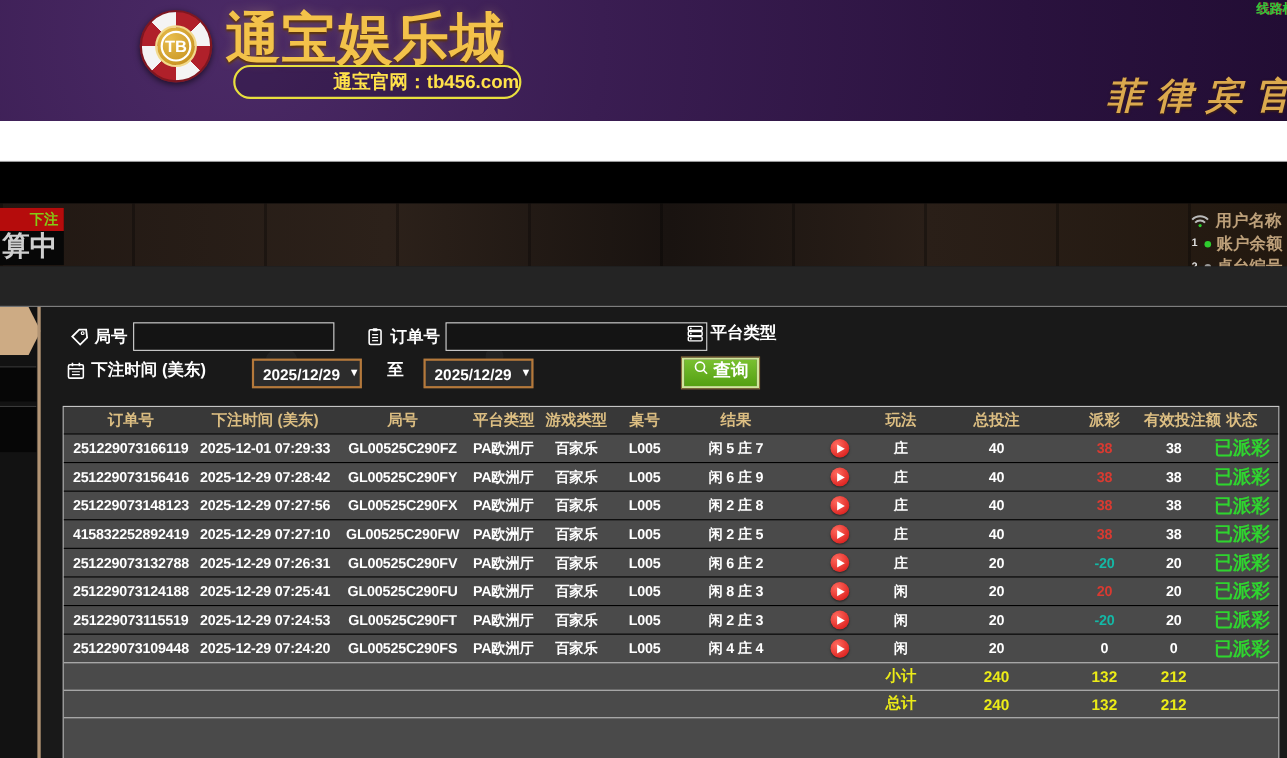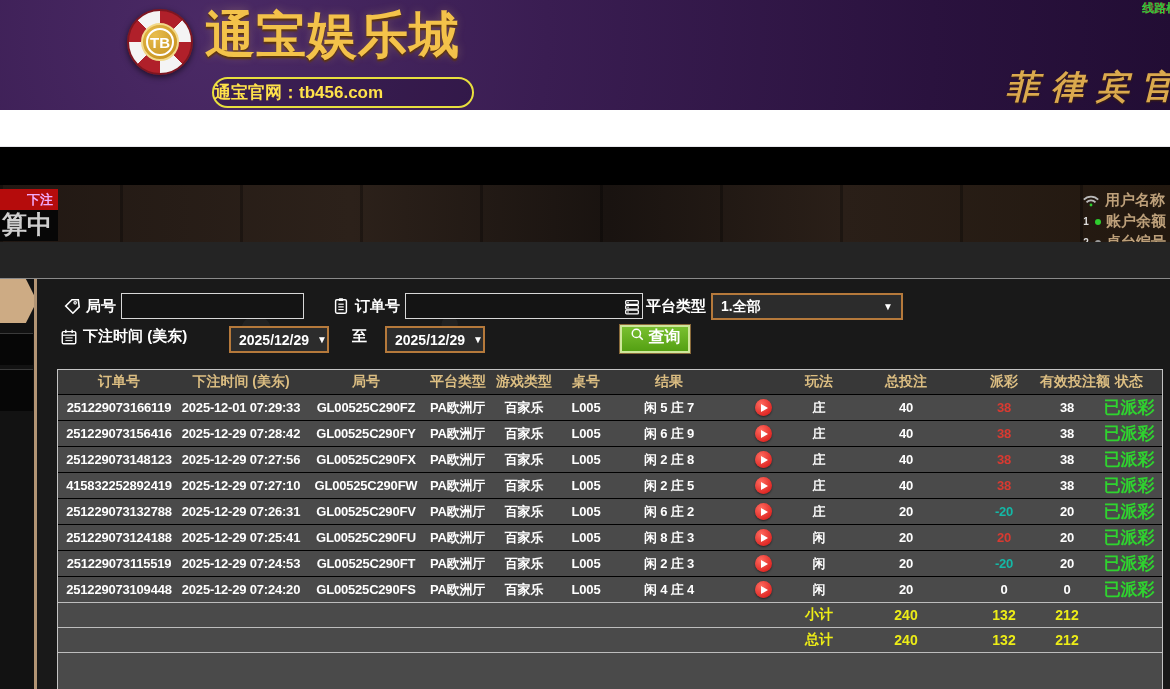--- a/index.html
+++ b/index.html
@@ -14,41 +14,41 @@
     border:2px solid #7e1620; display:flex; align-items:center; justify-content:center; box-shadow:0 2px 6px rgba(0,0,0,.6); }
   .chip-core { width:38px; height:38px; border-radius:50%; background:radial-gradient(circle at 35% 30%, #e8bd4d, #c08a17);
     border:2px solid #f2d98b; display:flex; align-items:center; justify-content:center; }
   .chip-core span { color:#fff; font-weight:bold; font-size:15px; border:2px solid #fff; border-radius:50%;
     width:28px; height:28px; display:flex; align-items:center; justify-content:center; }
   .site-title { position:absolute; left:205px; top:2px; width:250px; font-family:"DejaVu Serif","Liberation Serif",serif;
     font-weight:bold; font-size:50px; letter-spacing:1px; color:#f3c24a;
     text-shadow:0 2px 2px #5e3507, 0 0 10px rgba(255,220,120,.25); white-space:nowrap; }
   .site-sub { position:absolute; left:312px; top:58px; width:138px; text-align:right; color:#eab445;
     font-weight:bold; font-size:19px; letter-spacing:5px; text-shadow:0 1px 2px #5e3507; }
-  .pill { position:absolute; left:212px; top:77px; width:262px; height:31px; border:2px solid #e8df3e; border-radius:17px;
-    display:flex; align-items:center; justify-content:flex-start; background:rgba(20,5,35,.25); }
+  .pill { position:absolute; left:212px; top:59px; width:262px; height:31px; border:2px solid #e8df3e; border-radius:17px;
+    display:flex; align-items:center; justify-content:flex-end; background:rgba(20,5,35,.25); }
   .pill span { color:#ffe24a; font-weight:bold; font-size:17px; }
   .route-link { position:absolute; right:-8px; top:0px; color:#2fc83c; font-size:12px; font-weight:bold;
     text-shadow:1px 0 0 rgba(190,40,40,.8); white-space:nowrap; }
   .calligraphy { position:absolute; right:-16px; bottom:0px; font-family:"DejaVu Serif","Liberation Serif",serif;
     font-style:italic; font-weight:bold; font-size:33px; letter-spacing:12px; color:#dba94e;
     text-shadow:0 1px 2px #42250a; white-space:nowrap; }
 
   
   .white-strip { position:absolute; left:0; top:110px; width:1170px; height:37px; background:#ffffff; border-bottom:1px solid #e8e8ec; }
   .black-band { position:absolute; left:0; top:147px; width:1170px; height:38px; background:#000; }
 
   
   .photo-band { position:absolute; left:0; top:185px; width:1170px; height:57px;
     background:
       repeating-linear-gradient(90deg, rgba(0,0,0,.30) 0 3px, rgba(0,0,0,0) 3px 120px),
       linear-gradient(90deg,#211813 0%, #2c211a 30%, #191310 52%, #2a1f18 72%, #22180f 100%);
   }
   .bet-box { position:absolute; left:0; top:4px; width:58px; height:52px; background:#070707; }
-  .bet-badge { width:58px; height:21px; background:#b50c0c; color:#f0abfc; font-size:13px; font-weight:bold;
+  .bet-badge { width:58px; height:21px; background:#b50c0c; color:#84cc16; font-size:13px; font-weight:bold;
     display:flex; align-items:center; justify-content:flex-end; padding-right:5px; }
   .settling { color:#cfcfcf; font-size:25px; font-weight:bold; line-height:29px; padding-left:2px; white-space:nowrap; }
   .user-info { position:absolute; left:1082px; top:5px; width:150px; color:#bda07a; font-size:15px; font-weight:bold; }
   .ui-row { display:flex; align-items:center; height:21px; gap:5px; white-space:nowrap; }
   .ui-num { color:#ddd; font-size:10px; width:8px; text-align:center; }
   .dot { width:6px; height:6px; border-radius:50%; display:inline-block; }
   .dot.green { background:#2ecc2e; } .dot.gray { background:#9a9a9a; }
   .wifi { width:18px; height:14px; }
 
   
@@ -174,23 +174,20 @@
     <div class="f-item" style="left:586px; top:14px;">
       <svg class="icon" viewBox="0 0 20 20">
         <rect x="3" y="3" width="14" height="4.2" rx="1" fill="none" stroke="#fff" stroke-width="1.4"></rect>
         <rect x="3" y="8.2" width="14" height="4.2" rx="1" fill="none" stroke="#fff" stroke-width="1.4"></rect>
         <rect x="3" y="13.4" width="14" height="4.2" rx="1" fill="none" stroke="#fff" stroke-width="1.4"></rect>
         <circle cx="5.6" cy="5.1" r="0.9" fill="#fff"></circle>
           <circle cx="5.6" cy="10.3" r="0.9" fill="#fff"></circle>
           <circle cx="5.6" cy="15.5" r="0.9" fill="#fff"></circle>
       </svg>
       <span class="f-label">平台类型</span>
-      <div class="sel-box" style="width:192px;">
-        <span>1.全部</span>
-      </div>
     </div>
     <div class="f-item" style="left:23px; top:48px;">
       <svg class="icon" viewBox="0 0 20 20">
         <rect x="2.5" y="4" width="15" height="13.5" rx="1.5" fill="none" stroke="#fff" stroke-width="1.6"></rect>
         <line x1="2.5" y1="8" x2="17.5" y2="8" stroke="#fff" stroke-width="1.4"></line>
         <line x1="6.5" y1="2" x2="6.5" y2="5.5" stroke="#fff" stroke-width="1.6"></line>
         <line x1="13.5" y1="2" x2="13.5" y2="5.5" stroke="#fff" stroke-width="1.6"></line>
         <line x1="6" y1="11" x2="14" y2="11" stroke="#fff" stroke-width="1.1"></line>
         <line x1="6" y1="14" x2="14" y2="14" stroke="#fff" stroke-width="1.1"></line>
       </svg>

